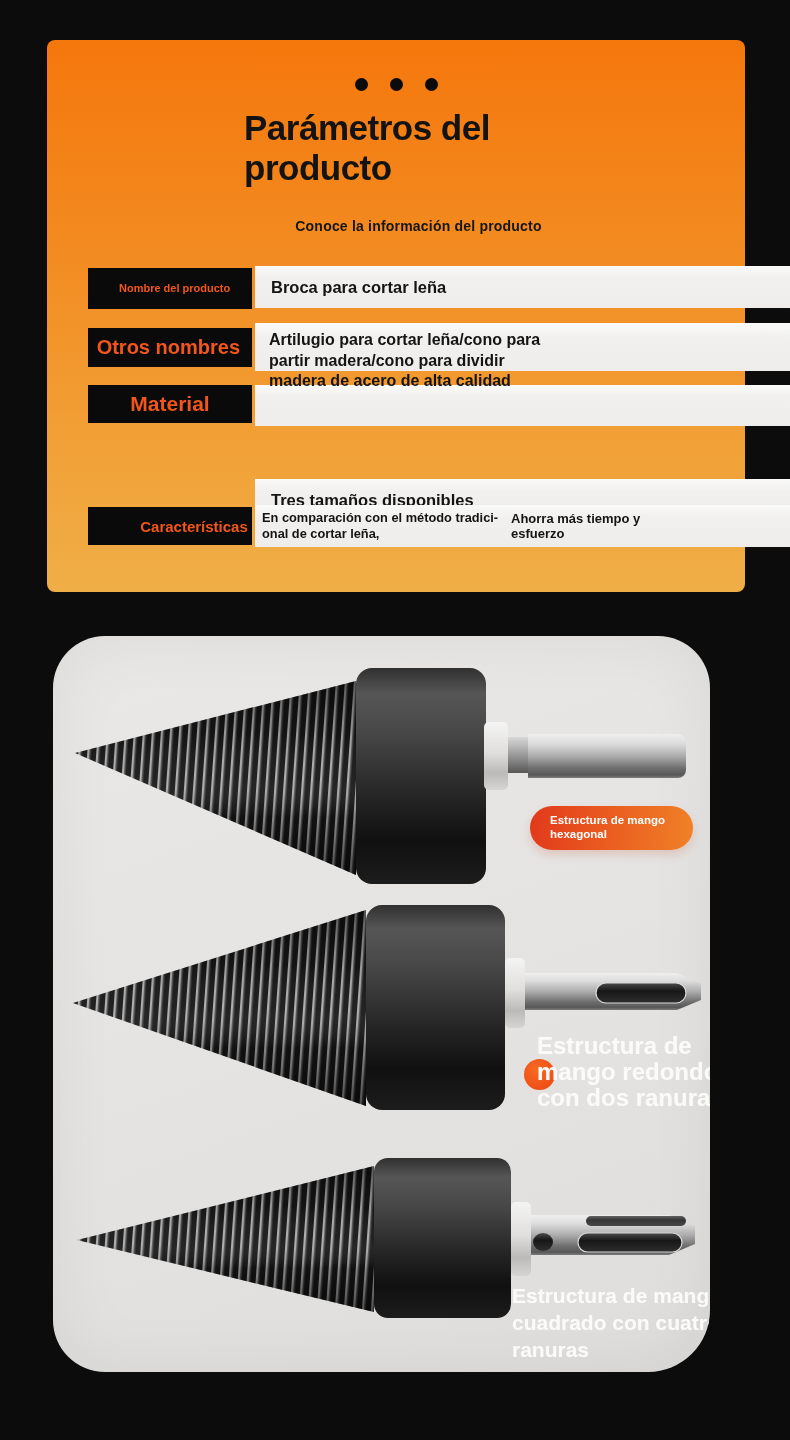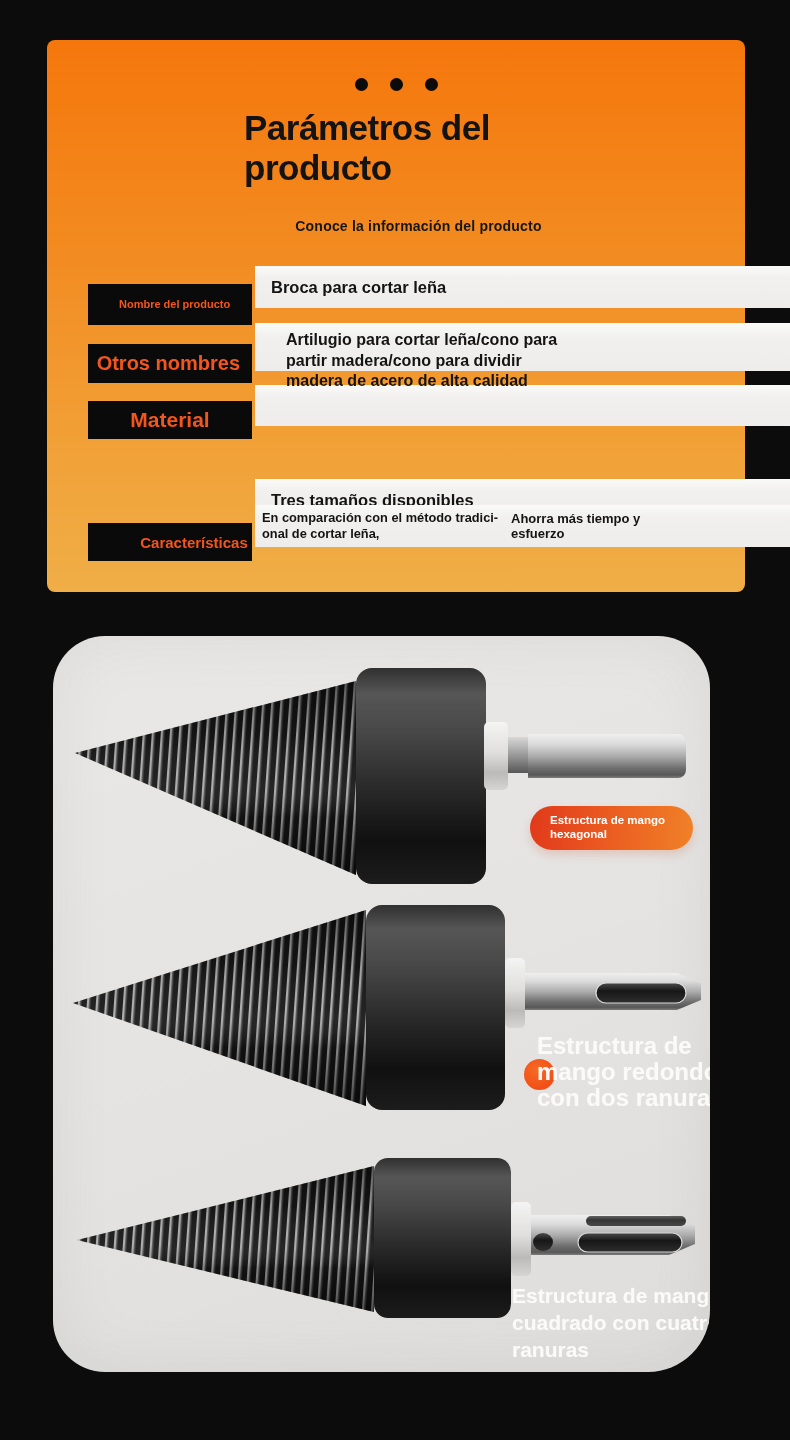--- a/index.html
+++ b/index.html
@@ -10,36 +10,36 @@
   .top-card{position:absolute;left:47px;top:40px;width:698px;height:552px;border-radius:8px;
     background:linear-gradient(180deg,#F5770C 0%,#F28C22 40%,#F1A036 72%,#F0AE47 100%);}
   .dots{position:absolute;left:0;right:0;top:38px;display:flex;justify-content:center;gap:22px;}
   .dot{width:13px;height:13px;border-radius:50%;background:#0B0B0B;}
   .title{position:absolute;left:197px;top:68px;width:300px;font-size:35px;line-height:40px;
     font-weight:bold;color:#131313;letter-spacing:-0.5px;}
   .subtitle{position:absolute;left:0;right:0;top:178px;text-align:center;font-size:14px;
     font-weight:bold;color:#161616;letter-spacing:0.2px;margin-left:45px;}
 
   .cell-label{position:absolute;left:41px;width:164px;background:#0A0A0A;color:#F2561C;
-    font-weight:bold;display:flex;align-items:center;box-sizing:border-box;margin-top:16px;}
+    font-weight:bold;display:flex;align-items:center;box-sizing:border-box;}
   .cell-value{position:absolute;left:208px;width:549px;color:#141414;font-weight:bold;
     background:linear-gradient(180deg,#FAFAF9 0%,#F1F0EE 30%,#EEEDEB 100%);
     display:flex;align-items:center;box-sizing:border-box;}
   .lbl-r1{top:228px;height:41px;font-size:11px;line-height:13px;padding-left:31px;}
   .val-r1{top:226px;height:42px;font-size:16.5px;padding-left:16px;}
   .lbl-r2{top:288px;height:39px;font-size:20px;justify-content:flex-end;padding-right:12px;}
   .val-r2{top:283px;height:48px;}
   .lbl-r3{top:345px;height:38px;font-size:21px;justify-content:center;}
   .val-r3{top:345px;height:41px;}
   .lbl-r4{top:405px;height:38px;font-size:14.5px;justify-content:center;}
   .val-r4{top:419px;height:42px;font-size:16.5px;padding-left:16px;margin-top:20px;}
   .lbl-r5{top:467px;height:38px;font-size:15px;justify-content:center;padding-left:48px;}
   .val-r5{top:465px;height:42px;}
   .merged-value{position:absolute;left:222px;top:290px;width:290px;font-size:16px;
-    line-height:20.5px;font-weight:bold;color:#141414;z-index:3;margin-left:17px;}
+    line-height:20.5px;font-weight:bold;color:#141414;z-index:3;}
   .feat-left{width:252px;padding-left:7px;font-size:12.8px;line-height:16.5px;box-sizing:border-box;}
   .feat-right{width:186px;padding-left:4px;font-size:13px;line-height:15px;box-sizing:border-box;}
 
   
   .showcase{position:absolute;left:53px;top:636px;width:657px;height:736px;overflow:hidden;
     border-radius:52px 52px 62px 52px;
     background:linear-gradient(160deg,#E9E8E6 0%,#E4E3E1 55%,#DEDDDB 100%);
     box-shadow:inset 0 0 70px rgba(0,0,0,0.06);}
   .drill{position:absolute;}
   .drill-1{left:5px;top:19px;}

